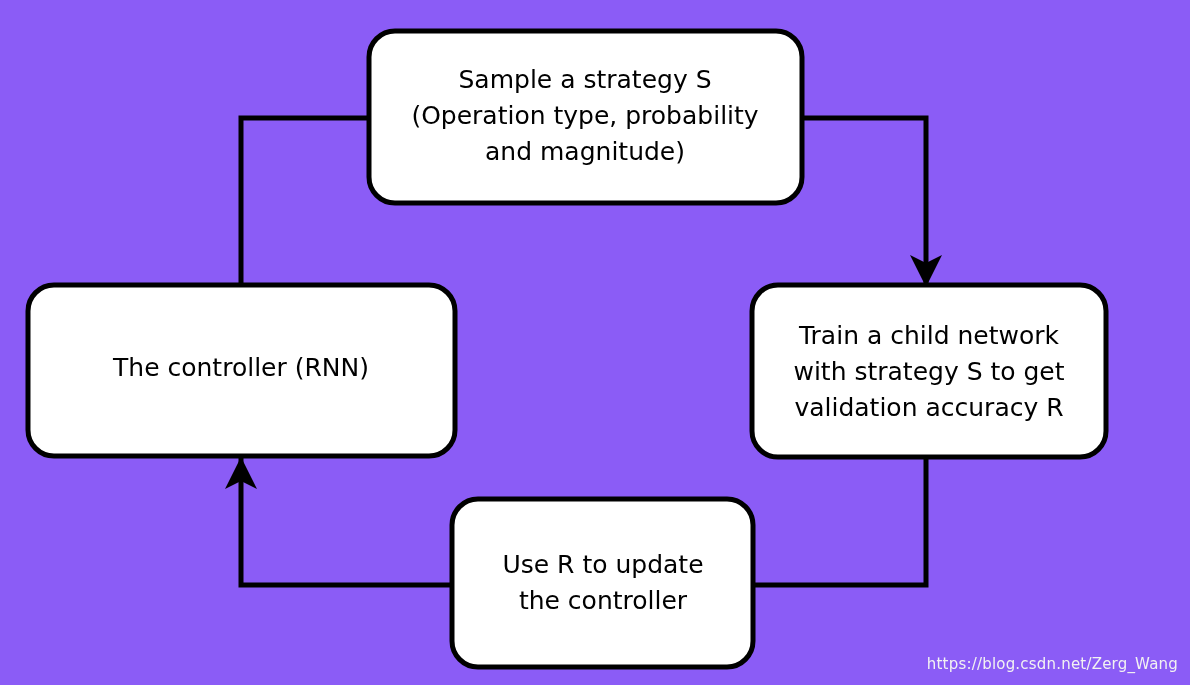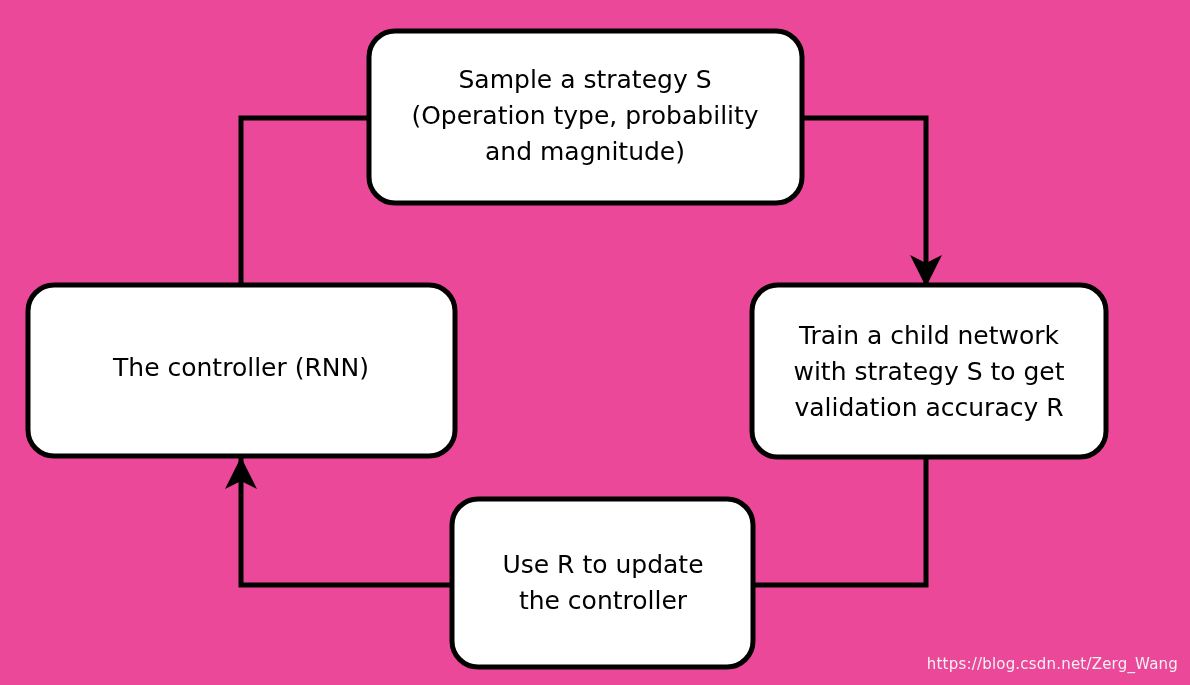--- a/index.html
+++ b/index.html
@@ -8,21 +8,21 @@
     padding: 0;
     background: #ffffff;
   }
   body {
     font-family: "DejaVu Sans", sans-serif;
   }
   #canvas {
     position: relative;
     width: 1190px;
     height: 685px;
-    background: #ec4899;
+    background: #8b5cf6;
     overflow: hidden;
   }
   #diagram-svg {
     position: absolute;
     top: 0;
     left: 0;
     width: 1190px;
     height: 685px;
     display: block;
   }

